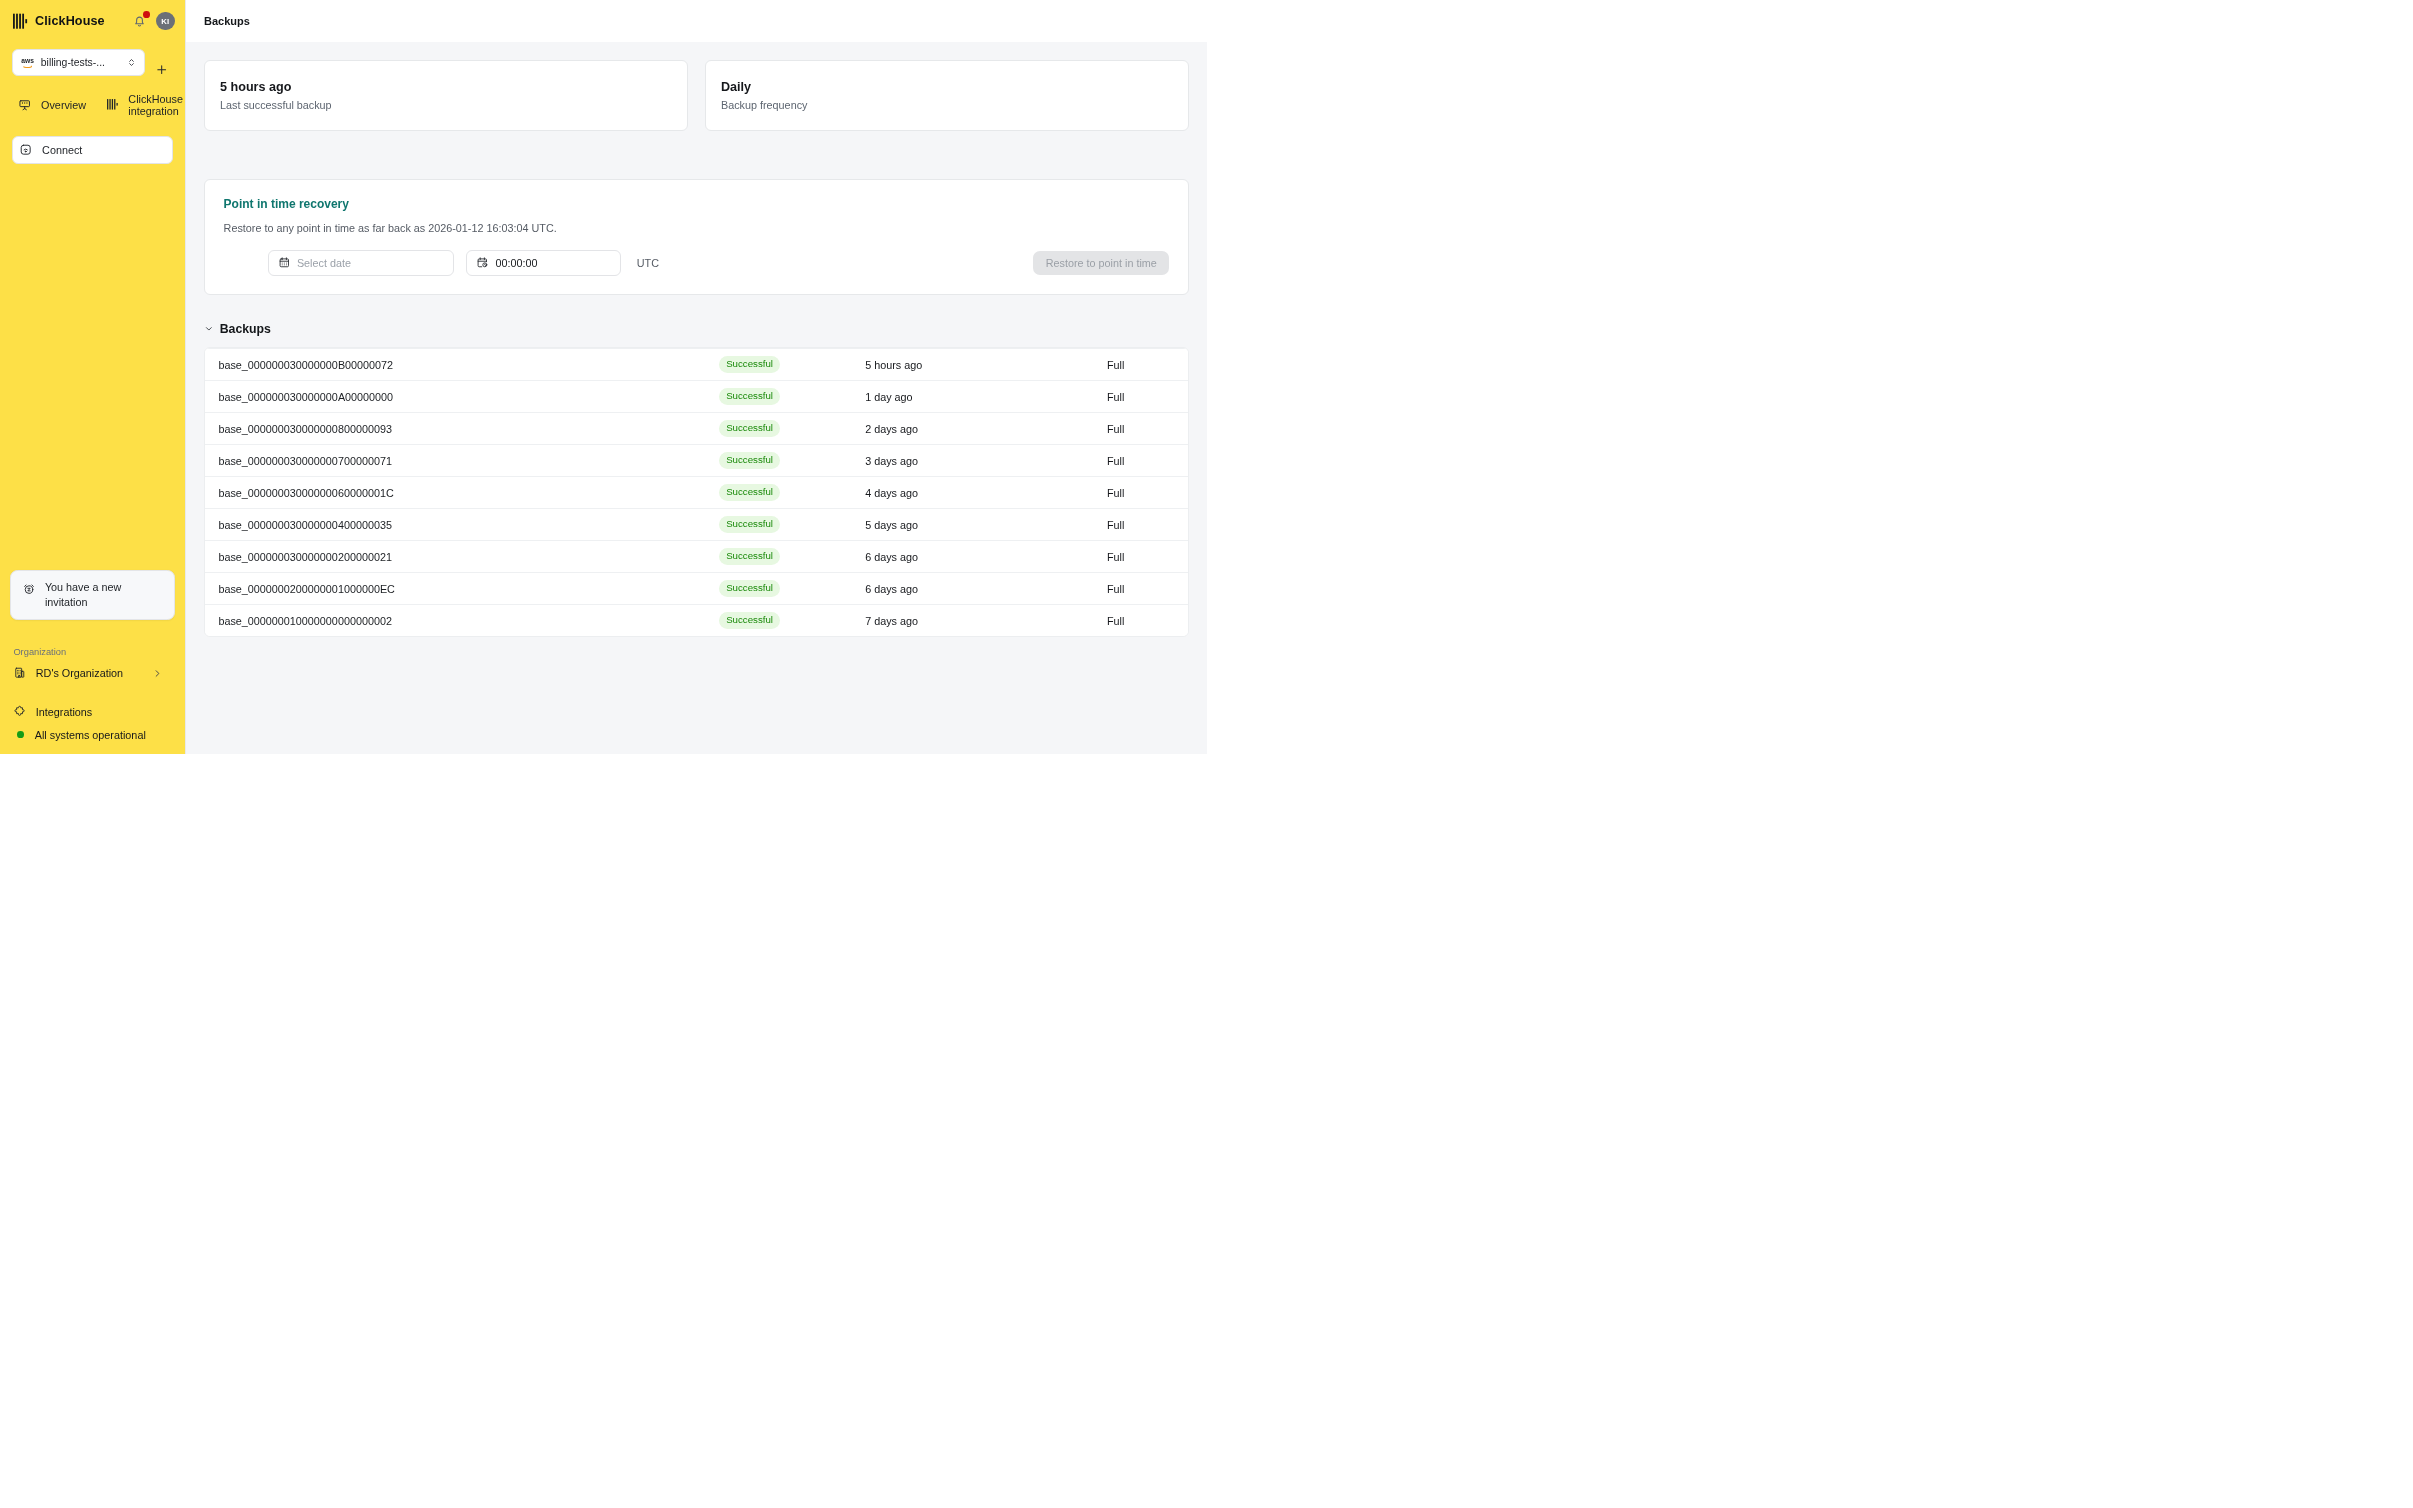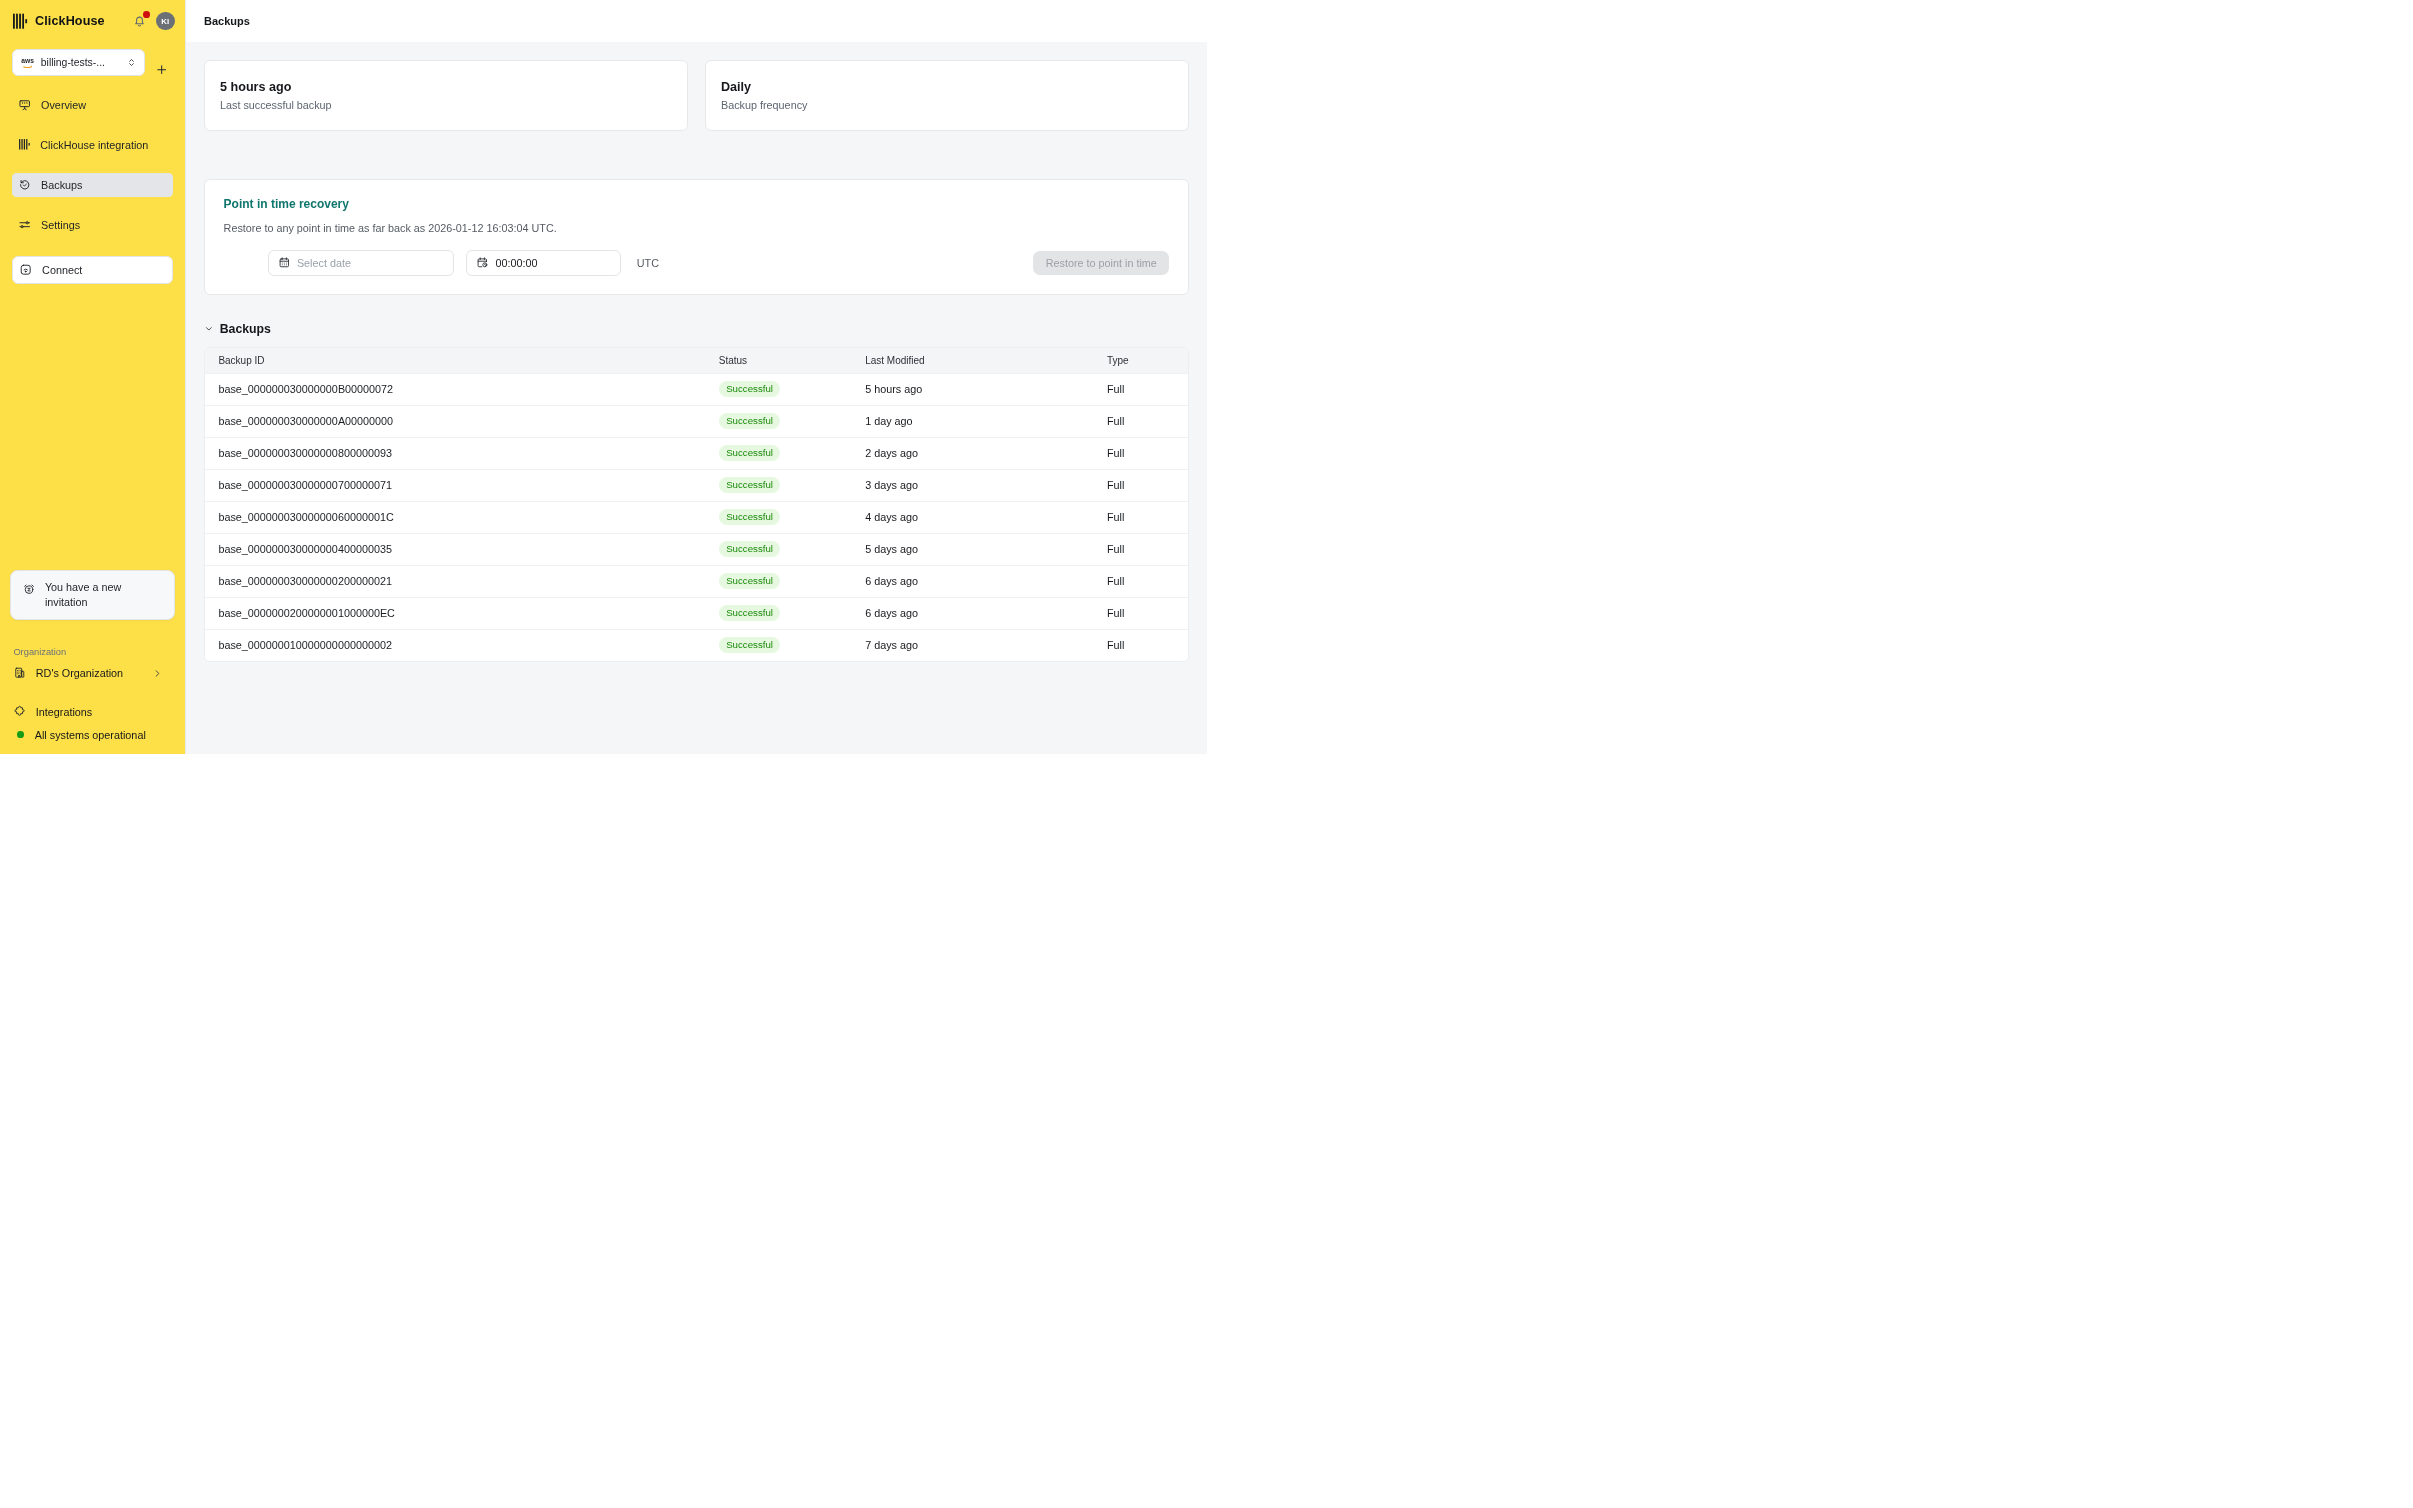--- a/index.html
+++ b/index.html
@@ -41,21 +41,21 @@
   .service-select{
     flex:1;display:flex;align-items:center;height:27px;border:0.7px solid #e3e4e7;border-radius:6px;
     background:#fff;padding:0 6.7px 0 8.2px;cursor:pointer;min-width:0;
   }
   .aws-mark{display:flex;flex-direction:column;align-items:center;margin-right:6.7px;}
   .aws-word{font-size:6.7px;font-weight:700;color:#1f2227;line-height:6px;letter-spacing:0.1px;}
   .aws-smile{width:11px;height:3.7px;border:1.2px solid transparent;border-bottom-color:var(--aws-orange);border-radius:0 0 7.4px 7.4px;margin-top:0;}
   .service-name{flex:1;font-size:10.4px;color:#23262b;white-space:nowrap;overflow:hidden;}
   .add-service{width:22px;display:flex;align-items:center;justify-content:center;margin-left:6px;cursor:pointer;color:#2a2d33;}
 
-  .nav{margin-top:16.4px;padding:0 12px;display:flex;flex-direction:column;gap:16px;}
+  .nav{margin-top:16.4px;padding:0 12px;display:flex;flex-direction:row;gap:8px;}
   .nav-item{
     display:flex;align-items:center;height:24px;border-radius:4.5px;padding:0 6px;cursor:pointer;
     font-size:10.8px;color:#1d2025;
   }
   .nav-item .icon{margin-right:9.7px;color:#1f2328;}
   .nav-item.active{background:#e4e5e8;}
   .connect-btn{
     margin:19.3px 12px 0 12px;display:flex;align-items:center;height:28px;border:0.7px solid #e3e4e7;border-radius:6px;
     padding:0 6px;font-size:10.8px;cursor:pointer;background:#fff;color:#1d2025;text-align:right;
   }
@@ -353,26 +353,20 @@
     <div class="section-head">
       <span class="icon">
         <svg width="9.7" height="9.7" viewBox="0 0 24 24" fill="none" stroke="currentColor" stroke-width="2.2" stroke-linecap="round" stroke-linejoin="round">
           <polyline points="6 9 12 15 18 9"></polyline>
         </svg>
       </span>
       <span class="section-title">Backups</span>
     </div>
 
     <div class="table">
-      <div class="t-row t-head">
-        <div class="t-cell">Backup ID</div>
-        <div class="t-cell">Status</div>
-        <div class="t-cell">Last Modified</div>
-        <div class="t-cell">Type</div>
-      </div>
       <div class="t-body">
 
           <div class="t-row">
             <div class="t-cell cell-id">base_000000030000000B00000072</div>
             <div class="t-cell">
               <span class="badge">Successful</span>
             </div>
             <div class="t-cell cell-plain">5 hours ago</div>
             <div class="t-cell cell-plain">Full</div>
           </div>

